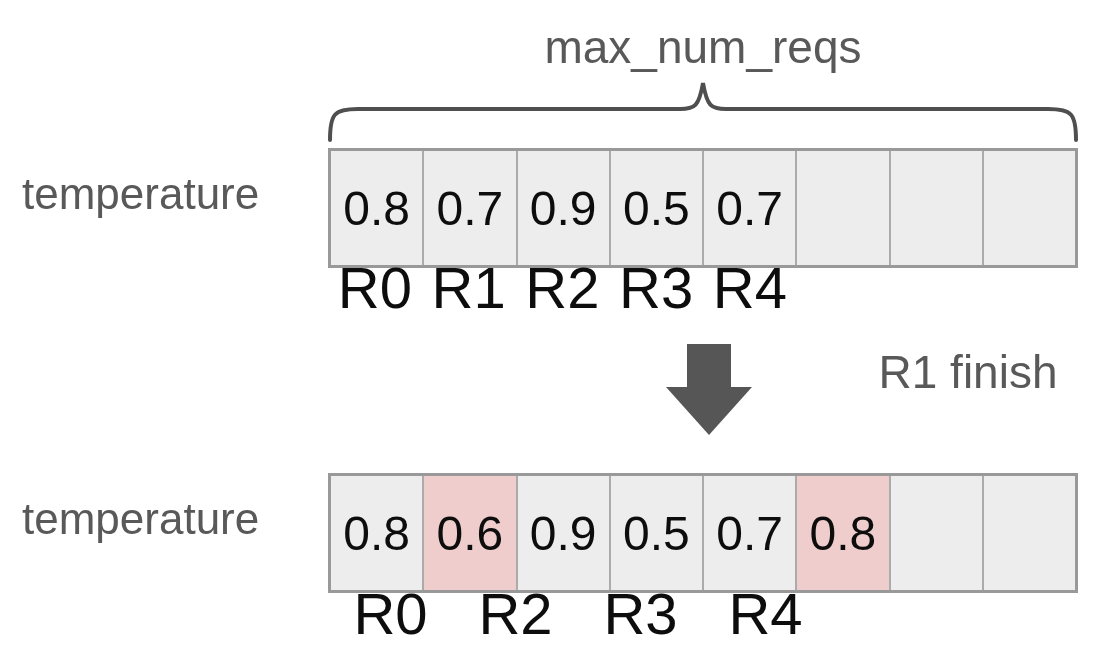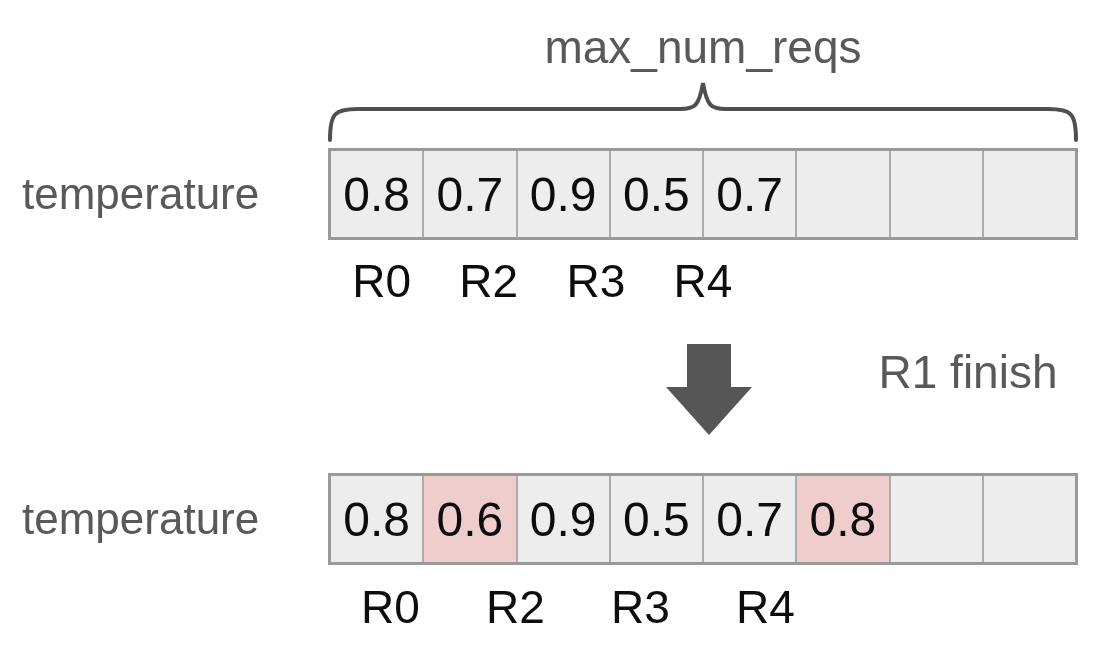--- a/index.html
+++ b/index.html
@@ -33,21 +33,21 @@
     align-items: center;
     font-size: 44px;
     color: var(--gray-text, #595959);
     white-space: nowrap;
   }
   .row-label.top { top: 148px; }
   .row-label.bottom { top: 473px; }
   .array {
     position: absolute;
     left: 328px;
-    width: 750px; height: 92px;
+    width: 750px; height: 120px;
     box-sizing: border-box;
     border: 3px solid var(--cell-border, #999999);
     display: flex;
     background: var(--cell-fill, #ededed);
   }
   .array.top { top: 148px; }
   .array.bottom { top: 473px; }
   .cell {
     flex: 1;
     display: flex;
@@ -63,21 +63,21 @@
     position: absolute;
     left: 328px;
     width: 750px;
     display: flex;
   }
   .labels-row.top { top: 254px; }
   .labels-row.bottom { top: 580px; }
   .req-label {
     flex: 1;
     text-align: center;
-    font-size: 46px;
+    font-size: 58px;
     color: var(--value-text, #0d0d0d);
     white-space: nowrap;
   }
   .arrow-svg {
     position: absolute;
     left: 666px; top: 344px;
     width: 86px; height: 92px;
   }
   .transition-text {
     position: absolute;
@@ -110,20 +110,21 @@
       <div class="cell">0.9</div>
       <div class="cell">0.5</div>
       <div class="cell">0.7</div>
       <div class="cell"></div>
       <div class="cell"></div>
       <div class="cell"></div>
     </div>
 
   <div class="labels-row top">
       <div class="req-label">R0</div>
+      <div class="req-label">R1</div>
       <div class="req-label">R2</div>
       <div class="req-label">R3</div>
       <div class="req-label">R4</div>
       <div class="req-label"></div>
       <div class="req-label"></div>
       <div class="req-label"></div>
     </div>
 
   <svg class="arrow-svg" viewBox="0 0 86 92">
     <rect x="21" y="0" width="44" height="44" fill="#565656"></rect>

